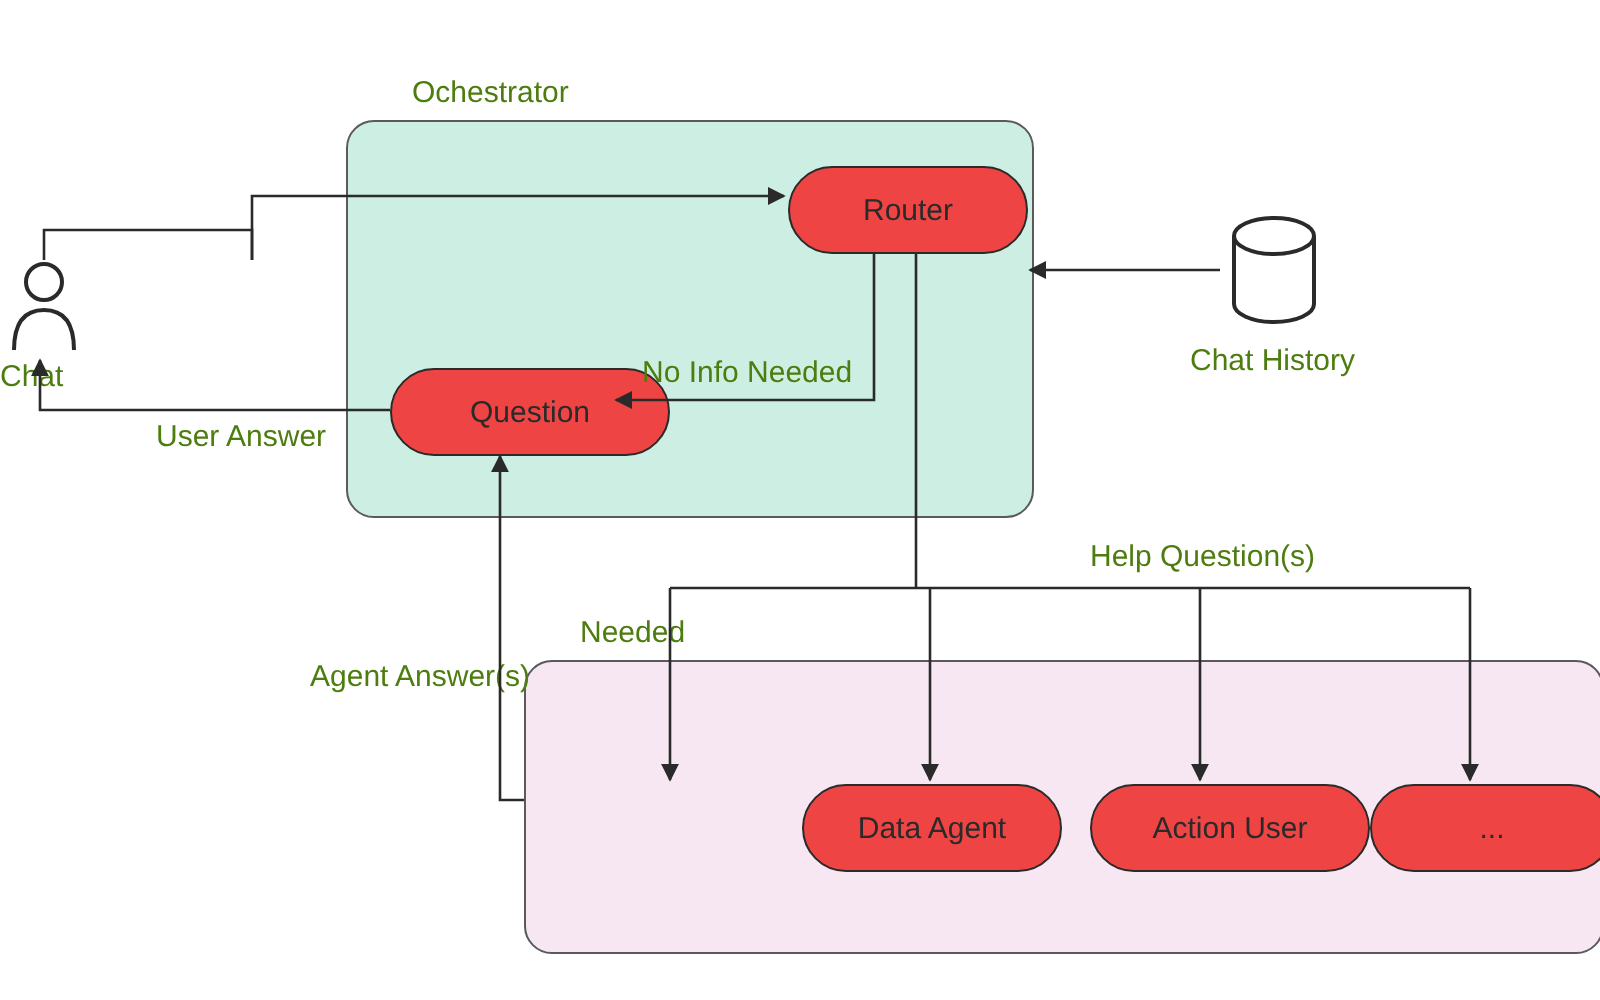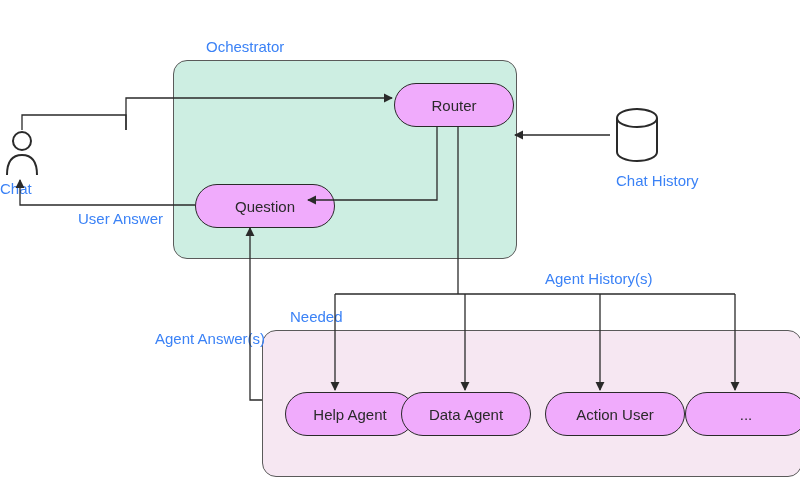--- a/index.html
+++ b/index.html
@@ -1,22 +1,22 @@
 <!DOCTYPE html>
 <html><head>
 <meta charset="utf-8">
 <style>
   html,body{margin:0;padding:0;width:800px;height:500px;font-family:Helvetica,Arial,sans-serif;font-size:15px;color:#2a2a2a;background:#fff;overflow:hidden}
   .canvas{position:relative;width:800px;height:500px}
   .abs{position:absolute}
   .group{border:1px solid #5a5a5a;border-radius:14px}
   .orchestrator{background:#cdeee2}
   .agents{background:#f6e7f2}
-  .node{position:absolute;border:1px solid #2a2a2a;border-radius:24px;background:#f0abfc;display:flex;align-items:center;justify-content:center;padding:0 14px;white-space:nowrap}
-  .label{position:absolute;white-space:nowrap;color:#3b82f6}
+  .node{position:absolute;border:1px solid #2a2a2a;border-radius:24px;background:#ef4444;display:flex;align-items:center;justify-content:center;padding:0 14px;white-space:nowrap}
+  .label{position:absolute;white-space:nowrap;color:#4d7c0f}
   svg.wires{position:absolute;left:0;top:0;width:800px;height:500px;pointer-events:none}
   svg .ln{stroke:#2a2a2a;stroke-width:1.3;fill:none}
 </style>
 </head>
 <body>
 
 <div class="canvas">
 
   <div class="abs" style="left:4px;top:130px">
     <svg width="36" height="46" viewBox="0 0 36 46">
@@ -38,40 +38,38 @@
   </div>
 
   <div class="abs" style="left:613px;top:108px">
     <svg width="48" height="56" viewBox="0 0 48 56">
       <ellipse cx="24" cy="10" rx="20" ry="9" fill="#fff" stroke="#2a2a2a" stroke-width="2"></ellipse>
       <path d="M4 10 L4 44" stroke="#2a2a2a" stroke-width="2" fill="none"></path>
       <path d="M44 10 L44 44" stroke="#2a2a2a" stroke-width="2" fill="none"></path>
       <path d="M4 44 A20 9 0 0 0 44 44" stroke="#2a2a2a" stroke-width="2" fill="none"></path>
     </svg>
   </div>
-  <div class="label" style="left:616px;top:172px">Chat History</div>
+  <div class="label" style="left:595px;top:172px">Chat History</div>
 
   <div class="abs group agents" style="left:262px;top:330px;width:538px;height:145px"></div>
   <div class="label" style="left:290px;top:308px">Needed</div>
 
-  <div class="node" style="left:285px;top:392px;width:100px;height:42px">
-    <span>Help Agent</span>
-  </div>
   <div class="node" style="left:401px;top:392px;width:100px;height:42px">
     <span>Data Agent</span>
   </div>
   <div class="node" style="left:545px;top:392px;width:110px;height:42px">
     <span>Action User</span>
   </div>
   <div class="node" style="left:685px;top:392px;width:92px;height:42px">
     <span>...</span>
   </div>
 
   <div class="label" style="left:78px;top:210px">User Answer</div>
-  <div class="label" style="left:545px;top:270px">Agent History(s)</div>
+  <div class="label" style="left:321px;top:178px">No Info Needed</div>
+  <div class="label" style="left:545px;top:270px">Help Question(s)</div>
   <div class="label" style="left:155px;top:330px">Agent Answer(s)</div>
 
   <svg class="wires">
     <defs>
       <marker id="arr" viewBox="0 0 10 10" refX="9" refY="5" markerWidth="7" markerHeight="7" orient="auto-start-reverse">
         <path d="M0 0 L10 5 L0 10 z" fill="#2a2a2a"></path>
       </marker>
     </defs>
 
     <path class="ln" d="M126 130 L126 98 L392 98" marker-end="url(#arr)"></path>

